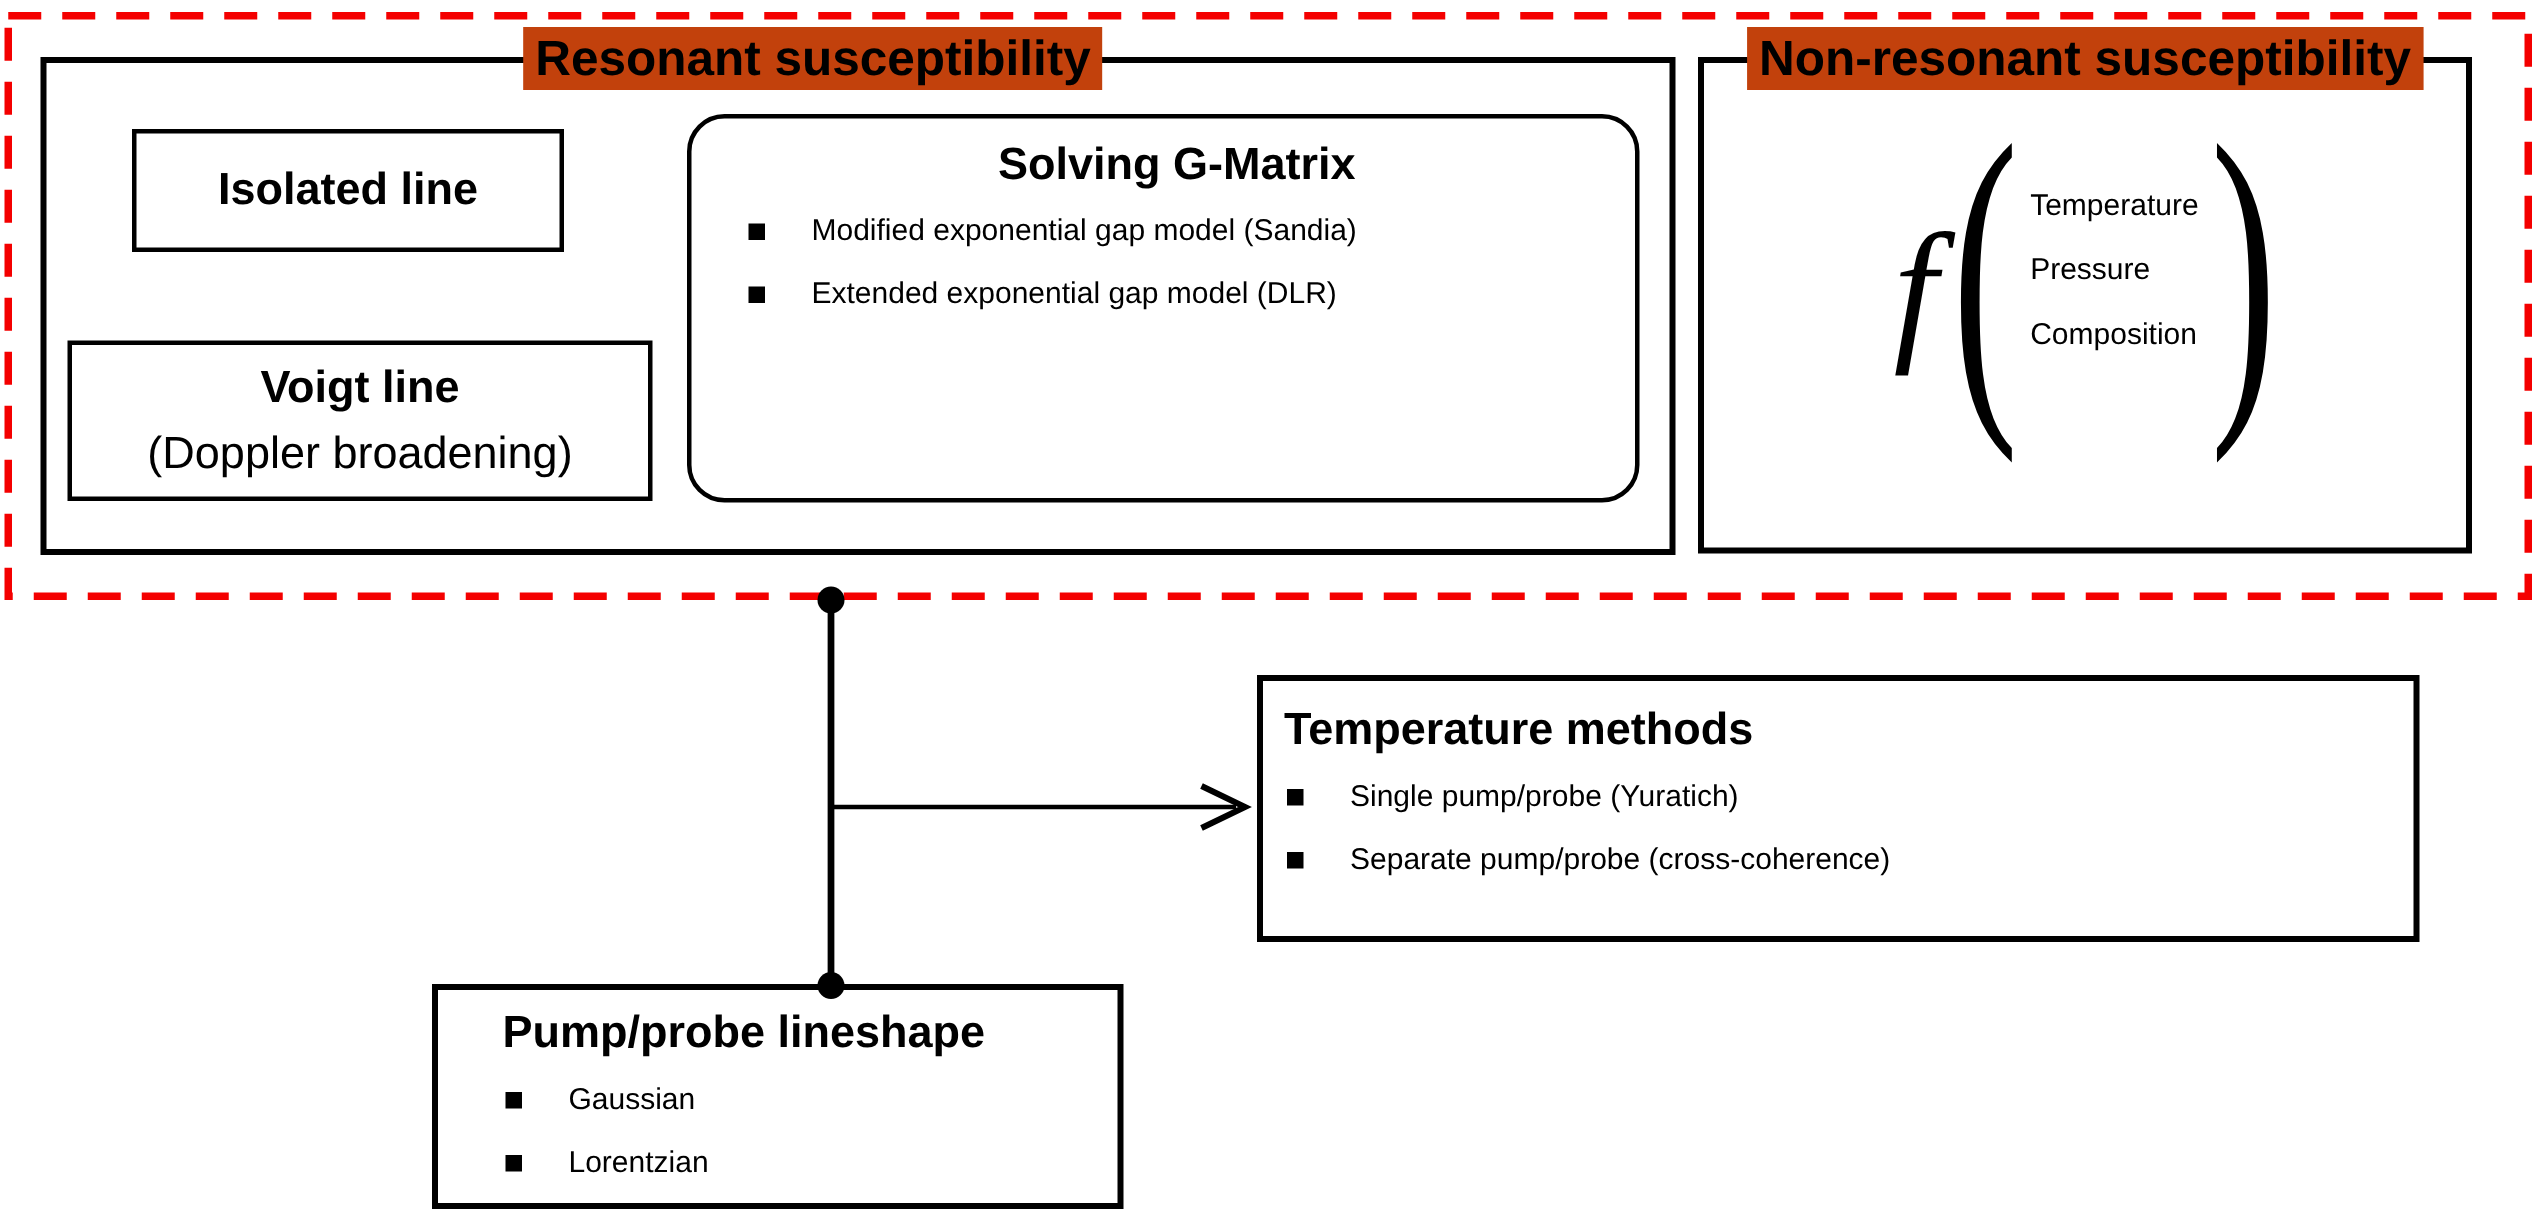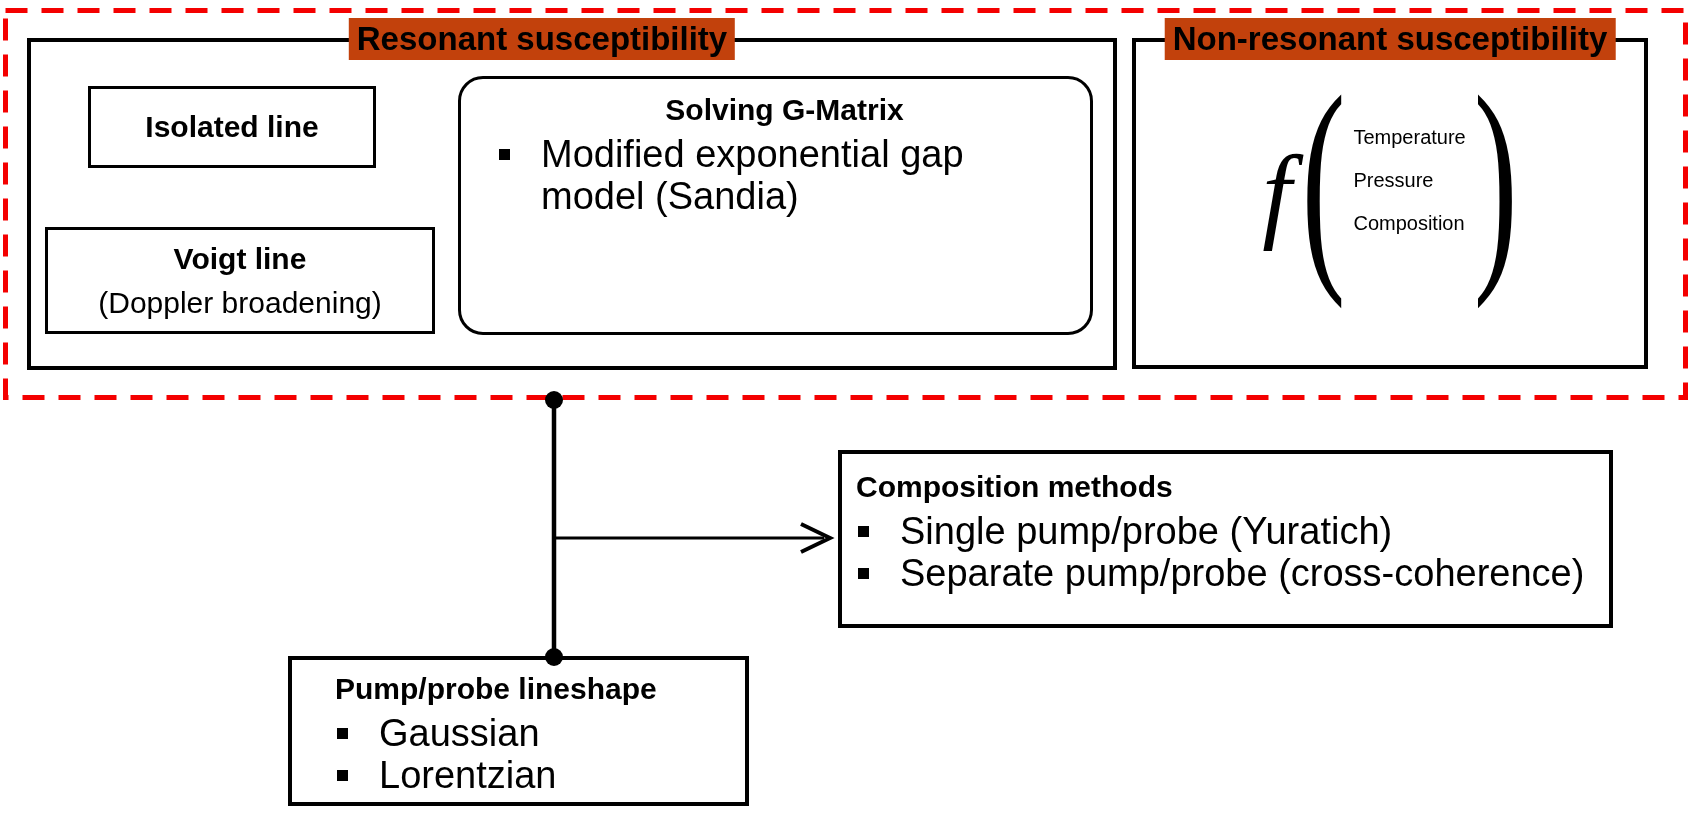--- a/index.html
+++ b/index.html
@@ -17,21 +17,21 @@
   .legend.shift-left{left:calc(50% - 30px);}
   .center-label{
     display:flex;align-items:center;justify-content:center;
     height:100%;font-weight:bold;font-size:30px;text-align:center;
   }
   .two-line{flex-direction:column;line-height:44px;}
   .two-line .sub{font-weight:normal;}
   .btitle{font-size:30px;font-weight:bold;line-height:42px;}
   .btitle.centered{text-align:center;}
   .blist{list-style:none;margin:2px 0 0 0;padding:0;}
-  .blist li{position:relative;padding-left:44px;font-size:38px;line-height:42px;}
+  .blist li{position:relative;padding-left:44px;font-size:20px;line-height:42px;}
   .blist li::before{
     content:"";position:absolute;left:2px;top:16px;width:11px;height:11px;background:#000;
   }
   .gmatrix{padding:10px 18px 0 36px;border-radius:25px;}
   .convolution{padding:12px 14px 0 14px;}
   .pumpprobe{padding:8px 14px 0 14px;}
   .fgroup{
     position:absolute;left:1140px;top:55px;width:500px;height:250px;
     display:flex;align-items:center;justify-content:center;
   }
@@ -63,40 +63,41 @@
     <div class="center-label two-line">
       <div>Voigt line</div>
       <div class="sub">(Doppler broadening)</div>
     </div>
   </div>
 
   <div class="box gmatrix" style="left:458px;top:76px;width:635px;height:259px;">
     <div class="btitle centered">Solving G-Matrix</div>
     <ul class="blist">
       <li>Modified exponential gap model (Sandia)</li>
+      <li>Extended exponential gap model (DLR)</li>
     </ul>
   </div>
 
   <div class="box section" style="left:1132px;top:38px;width:516px;height:331px;">
     <div class="legend">Non-resonant susceptibility</div>
   </div>
 
   <div class="fgroup">
     <span class="fsym">f</span>
     <span class="paren">(</span>
     <div class="fargs">
       <div>Temperature</div>
       <div>Pressure</div>
       <div>Composition</div>
     </div>
     <span class="paren">)</span>
   </div>
 
   <div class="box section convolution" style="left:838px;top:450px;width:775px;height:178px;">
-    <div class="btitle">Composition methods</div>
+    <div class="btitle">Temperature methods</div>
     <ul class="blist">
       <li>Single pump/probe (Yuratich)</li>
       <li>Separate pump/probe (cross-coherence)</li>
     </ul>
   </div>
 
   <div class="box section pumpprobe" style="left:288px;top:656px;width:461px;height:150px;padding-left:43px;">
     <div class="btitle">Pump/probe lineshape</div>
     <ul class="blist">
       <li>Gaussian</li>

